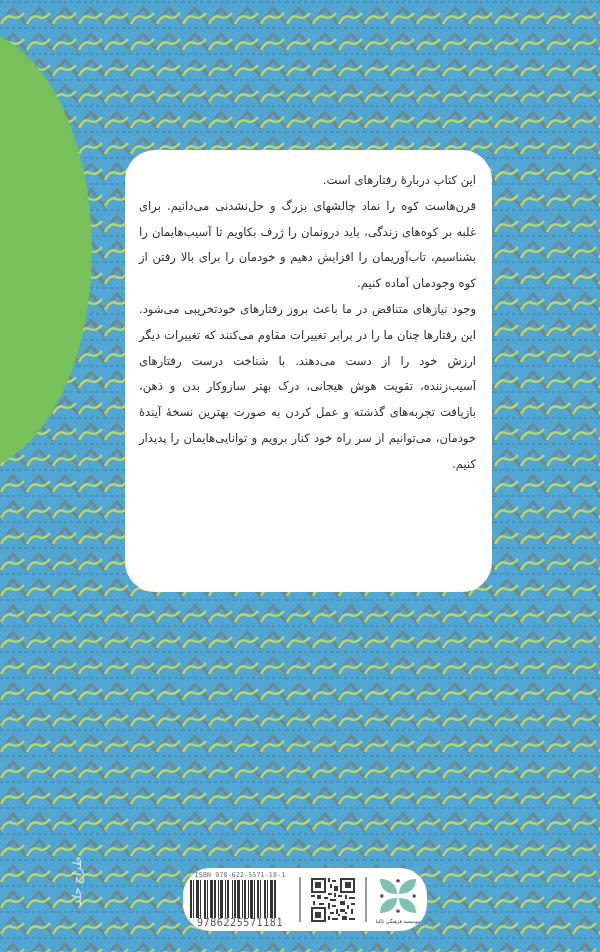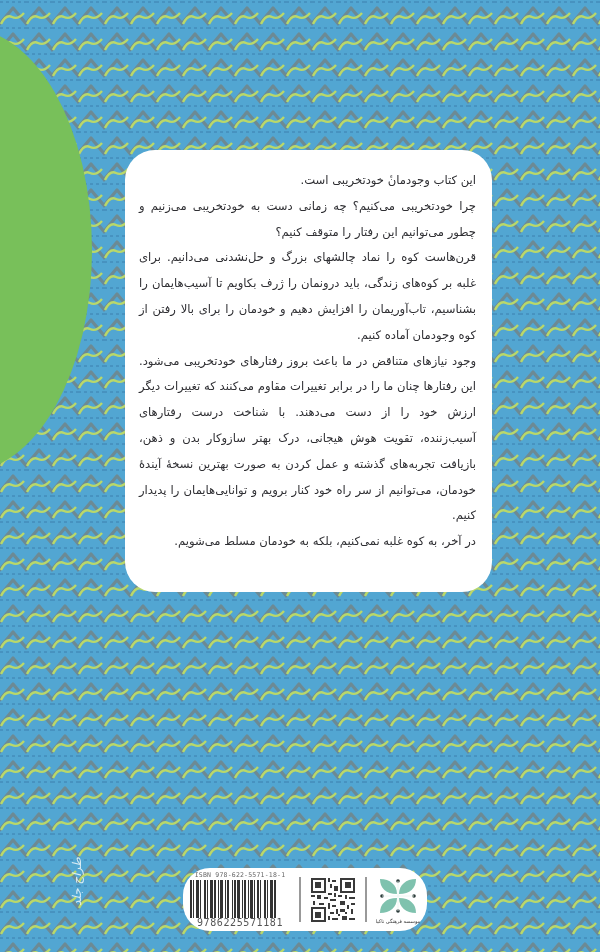--- a/index.html
+++ b/index.html
@@ -95,25 +95,23 @@
       </pattern>
     </defs>
     <rect width="600" height="952" fill="url(#tri)"></rect>
   </svg>
 </div>
 
 <div class="green-circle"></div>
 
 <div class="blurb-panel">
   <div class="blurb-text">
-    <p>این کتاب وجودمانٔ خودتخریبی است.</p>
-    <p>چرا خودتخریبی می‌کنیم؟ چه زمانی دست به خودتخریبی می‌زنیم و چطور می‌توانیم این رفتار را متوقف کنیم؟</p>
+    <p>این کتاب دربارهٔ رفتارهای است.</p>
     <p>قرن‌هاست کوه را نماد چالشهای بزرگ و حل‌نشدنی می‌دانیم. برای غلبه بر کوه‌های زندگی، باید درونمان را ژرف بکاویم تا آسیب‌هایمان را بشناسیم، تاب‌آوریمان را افزایش دهیم و خودمان را برای بالا رفتن از کوه وجودمان آماده کنیم.</p>
     <p>وجود نیازهای متناقض در ما باعث بروز رفتارهای خودتخریبی می‌شود. این رفتارها چنان ما را در برابر تغییرات مقاوم می‌کنند که تغییرات دیگر ارزش خود را از دست می‌دهند. با شناخت درست رفتارهای آسیب‌زننده، تقویت هوش هیجانی، درک بهتر سازوکار بدن و ذهن، بازیافت تجربه‌های گذشته و عمل کردن به صورت بهترین نسخهٔ آیندهٔ خودمان، می‌توانیم از سر راه خود کنار برویم و توانایی‌هایمان را پدیدار کنیم.</p>
-    <p>در آخر، به کوه غلبه نمی‌کنیم، بلکه به خودمان مسلط می‌شویم.</p>
   </div>
 </div>
 
 <div class="designer-sign">طراح جلد</div>
 
 <div class="barcode-panel">
   <div class="barcode">
     <div class="isbn-label">ISBN 978-622-5571-18-1</div>
     <div class="bars">
       <span style="width:2px"></span>

